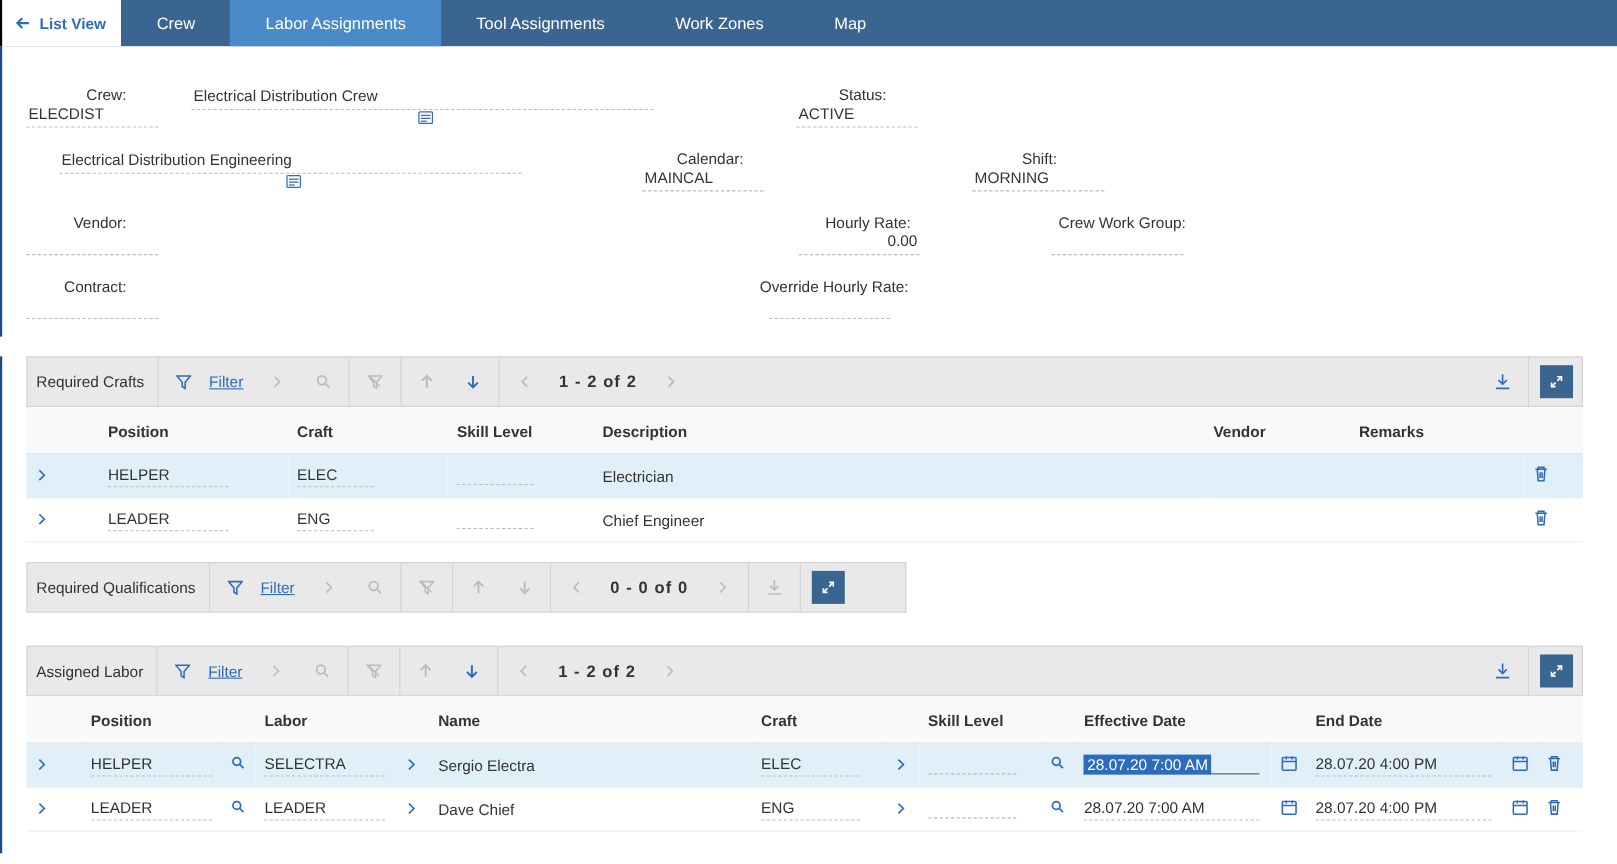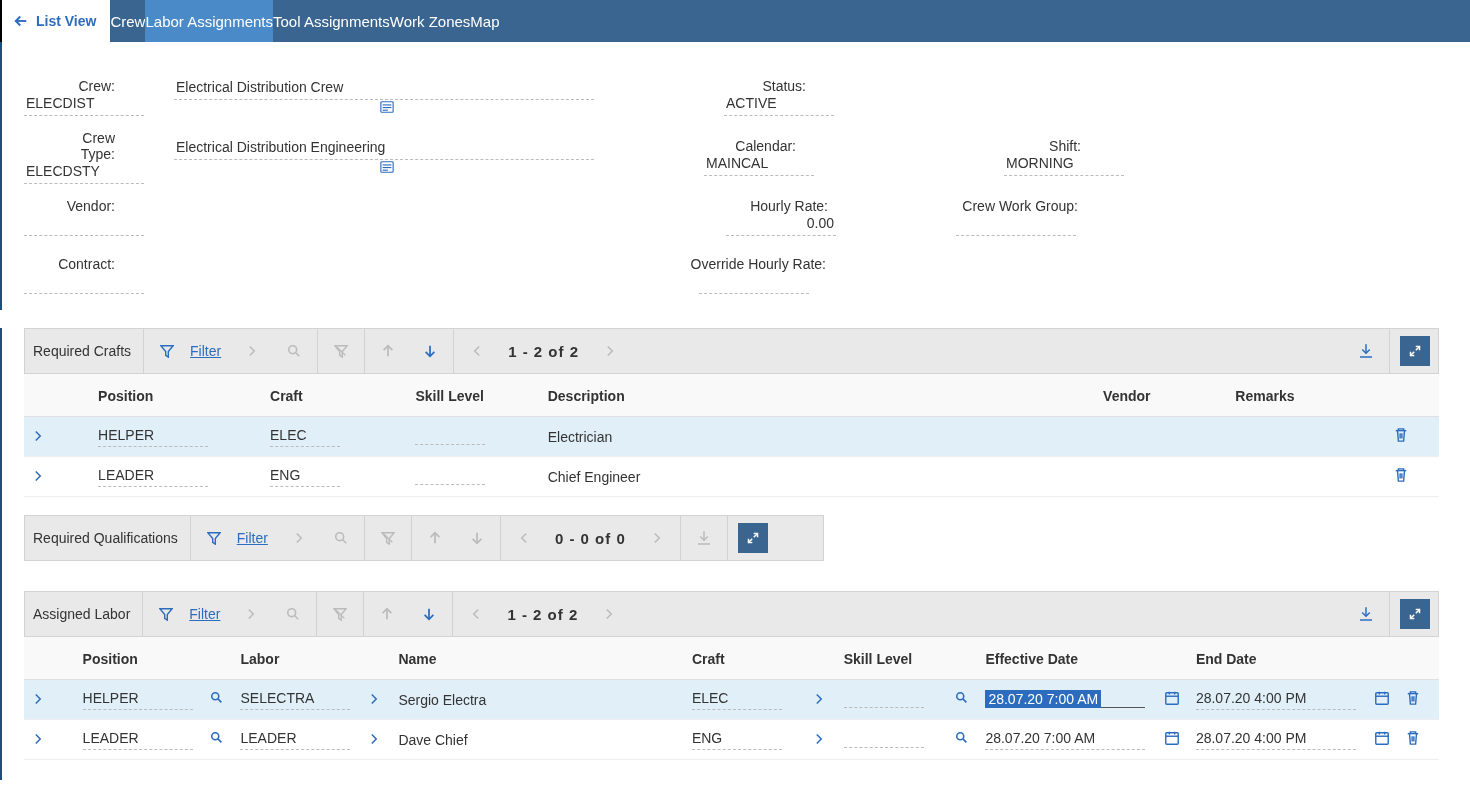--- a/index.html
+++ b/index.html
@@ -25,21 +25,21 @@
     color: #2c6cbf;
     font-weight: 600;
     padding: 0 14px 0 10px;
     gap: 6px;
     cursor: pointer;
   }
   .topbar .tab {
     color: #fff;
     display: flex;
     align-items: center;
-    padding: 0 0;
+    padding: 0 32px;
     cursor: pointer;
     font-size: 15px;
   }
   .topbar .tab.active {
     background: #4a8ac9;
   }
   .icon { display: inline-flex; align-items: center; justify-content: center; }
   
   .form-area {
     padding: 30px 16px 10px 22px;
@@ -177,24 +177,20 @@
       </span>
       </div>
     <div style="width:130px"></div>
     <div class="fld">
         <div class="fld-label" style="width:70px">Status:</div>
       <div class="fld-val" style="width:110px">ACTIVE</div>
       </div>
   </div>
 
   <div class="form-row" style="margin-top:8px">
-    <div class="fld">
-        <div class="fld-label" style="width:78px">Crew Type:</div>
-      <div class="fld-val" style="width:120px">ELECDSTY</div>
-      </div>
     <div style="width:30px"></div>
     <div class="fld">
         <div class="fld-val" style="width:420px">Electrical Distribution Engineering</div>
       <span class="detail-icon">
         <svg width="14" height="14" viewBox="0 0 16 16" fill="#2c6cbf">
             <rect x="1" y="2" width="14" height="12" rx="1" fill="none" stroke="#2c6cbf" stroke-width="1.3"></rect>
             <rect x="3" y="5" width="10" height="1.3"></rect>
             <rect x="3" y="8" width="10" height="1.3"></rect>
             <rect x="3" y="11" width="6" height="1.3"></rect>
           </svg>

